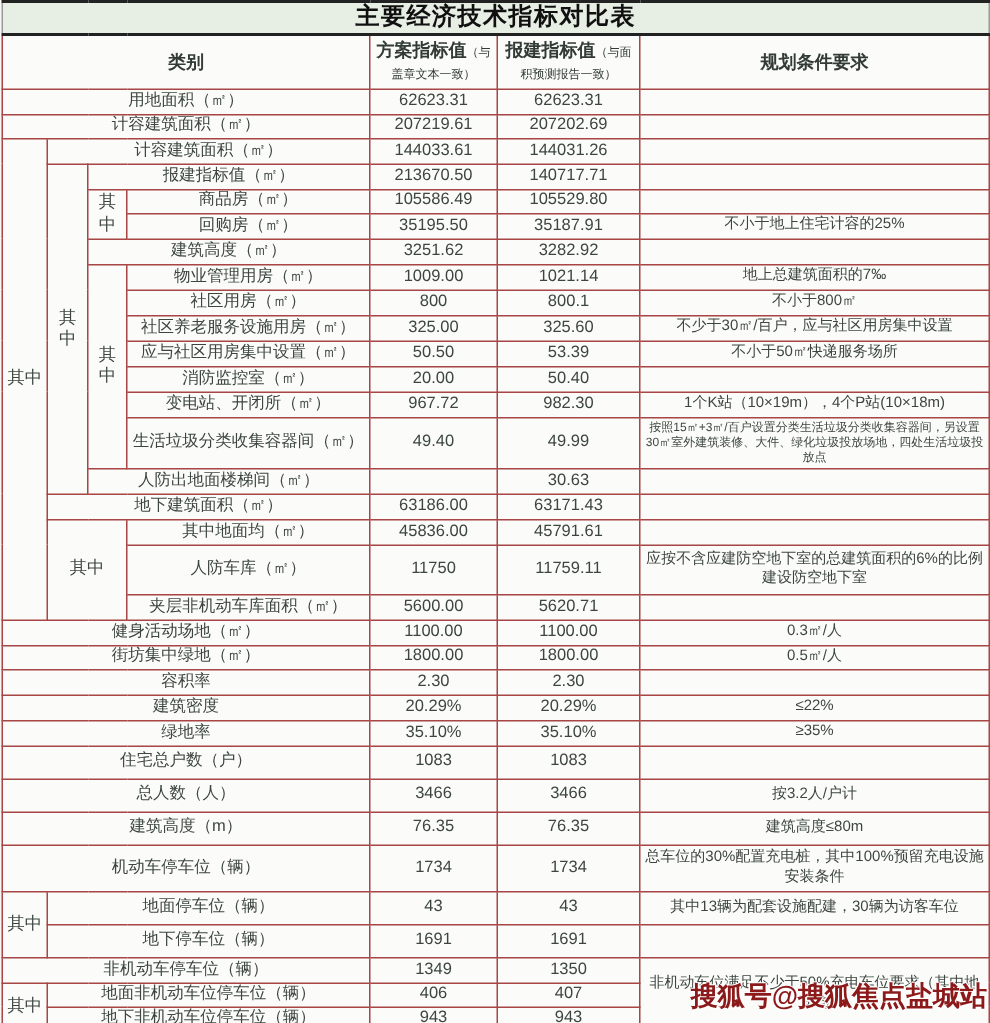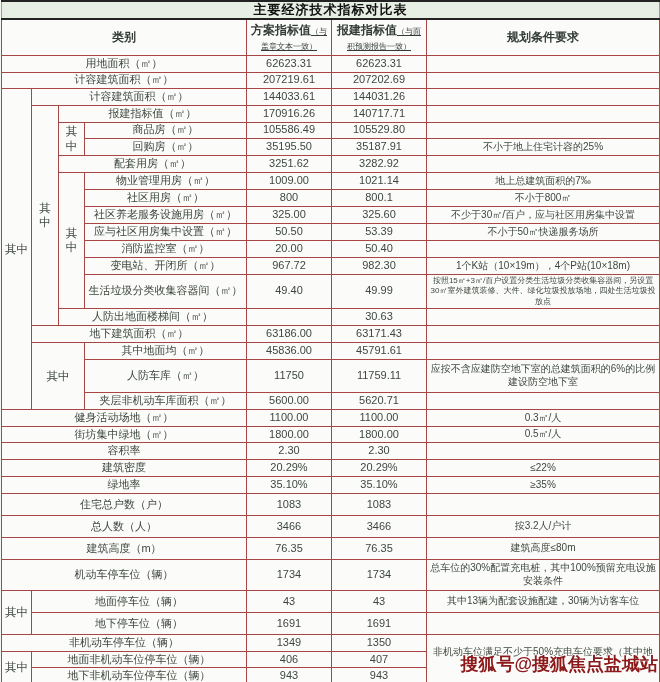--- a/index.html
+++ b/index.html
@@ -2,23 +2,23 @@
 <html><head>
 <meta charset="utf-8">
 <style>
   html,body{margin:0;padding:0;background:#f2f4f0;}
   .page{width:660px;height:682px;position:relative;background:#f7f8f5;font-family:"Liberation Sans",sans-serif;overflow:hidden;}
   table{border-collapse:collapse;table-layout:fixed;width:658px;margin:0 1px;}
   td{border:1px solid #a84545;font-size:11px;color:#3d453f;text-align:center;vertical-align:middle;padding:0 2px;overflow:hidden;background:#fbfcf9;line-height:1.25;}
   tr{height:17px;}
   tr.r16{height:16px;} tr.r22{height:22px;} tr.r31{height:31px;} tr.r33{height:33px;}
   tr.rtitle{height:16px;} tr.rhead{height:36px;}
-  td.title{border-left:1px solid #9a9a9a;border-right:1px solid #9a9a9a;border-top:2px solid #222;border-bottom:2px solid #222;background:#e7eee4;color:#101010;font-weight:bold;font-size:13px;letter-spacing:1px;}
+  td.title{border-left:1px solid #9a9a9a;border-right:1px solid #9a9a9a;border-top:2px solid #222;border-bottom:2px solid #222;background:#e7eee4;color:#101010;font-weight:bold;font-size:16px;letter-spacing:1px;}
   td.head{font-weight:bold;font-size:12px;color:#333b36;}
-  .hnote{font-weight:normal;font-size:8px;text-decoration:underline;}
+  .hnote{font-weight:normal;font-size:8px;}
   td.qz{font-size:11.5px;color:#3d453f;}
   td.num{font-size:11px;}
   td.req{font-size:10px;}
   td.req-small{font-size:8px;line-height:1.3;padding:1px 3px;}
   .watermark{position:absolute;right:2px;bottom:6px;font-size:18px;font-weight:900;color:#8c1a1a;white-space:nowrap;letter-spacing:0px;
     text-shadow:1px 0 0 #fff,-1px 0 0 #fff,0 1px 0 #fff,0 -1px 0 #fff;}
 </style>
 </head>
 <body>
 
@@ -64,42 +64,42 @@
           <td class="qz" rowspan="17">其中</td>
           <td colspan="3">计容建筑面积（㎡）</td>
           <td class="num">144033.61</td>
           <td class="num">144031.26</td>
           <td class="req"></td>
         </tr>
 
   <tr>
           <td class="qz" rowspan="12">其中</td>
           <td colspan="2">报建指标值（㎡）</td>
-          <td class="num">170916.26</td>
+          <td class="num">213670.50</td>
           <td class="num">140717.71</td>
           <td class="req"></td>
         </tr>
 
   <tr class="r16">
           <td class="qz" rowspan="2">其中</td>
           <td>商品房（㎡）</td>
           <td class="num">105586.49</td>
           <td class="num">105529.80</td>
           <td class="req"></td>
         </tr>
 
   <tr>
           <td>回购房（㎡）</td>
           <td class="num">35195.50</td>
           <td class="num">35187.91</td>
           <td class="req">不小于地上住宅计容的25%</td>
         </tr>
 
   <tr>
-          <td colspan="2">配套用房（㎡）</td>
+          <td colspan="2">建筑高度（㎡）</td>
           <td class="num">3251.62</td>
           <td class="num">3282.92</td>
           <td class="req"></td>
         </tr>
 
   <tr>
           <td class="qz" rowspan="7">其中</td>
           <td>物业管理用房（㎡）</td>
           <td class="num">1009.00</td>
           <td class="num">1021.14</td>

